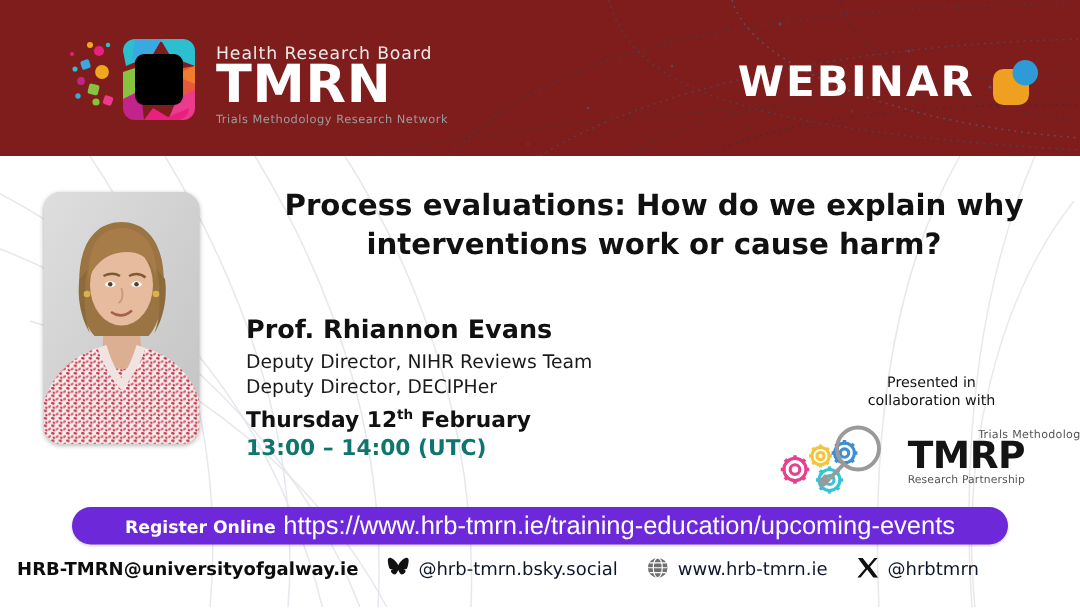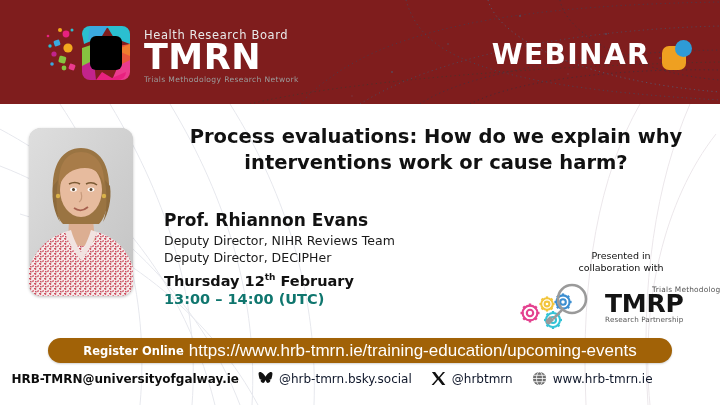--- a/index.html
+++ b/index.html
@@ -127,21 +127,21 @@
   }
   .tmrp-bot {
     font-size: 7.2px; color: #555555; letter-spacing: .1px;
     font-family: "DejaVu Sans", sans-serif; white-space: nowrap; margin-top: -1px;
   }
 
   
   .register-bar {
     position: absolute; left: 48px; top: 338px;
     width: 624px; height: 25px;
-    background: #a16207; border-radius: 13px;
+    background: #6d28d9; border-radius: 13px;
     display: flex; align-items: center; justify-content: center;
     box-shadow: 0 1px 2px rgba(0,0,0,.18);
   }
   .register-label {
     font-size: 11.5px; font-weight: 700; color: #ffffff;
     font-family: "DejaVu Sans", sans-serif;
   }
   .register-url {
     font-size: 17px; color: #ffffff; margin-left: 5px;
     font-family: Liberation Sans, sans-serif;
@@ -411,32 +411,32 @@
 
     <span class="foot-item">
       <svg class="foot-ico" viewBox="0 0 16 16">
         <path d="M8 6.2C6.9 4 4.6 1.6 2.9 1.1 1.2.6.6 1.6.6 2.9c0 1.3.7 5 1.2 5.6.5.6 1.6.7 2.6.5-1.7.3-2.1 1.4-1.1 2.5.9 1 2.5 2.1 3.7.1.4-.6.6-1.2 1-2 .4.8.6 1.4 1 2 1.2 2 2.8.9 3.7-.1 1-1.1.6-2.2-1.1-2.5 1 .2 2.1.1 2.6-.5.5-.6 1.2-4.3 1.2-5.6 0-1.3-.6-2.3-2.3-1.8-1.7.5-4 2.9-5.1 5.1z" fill="#111111"></path>
       </svg>
       <span class="foot-label">@hrb-tmrn.bsky.social</span>
     </span>
 
     <span class="foot-item">
       <svg class="foot-ico" viewBox="0 0 16 16">
-        <path d="M1 1h3.4l4 5.3L12.7 1H15l-5.4 6.2L15.3 15h-3.4L7.6 9.3 2.9 15H.6l5.7-6.6L1 1z" fill="#111111"></path>
-      </svg>
-      <span class="foot-label">@hrbtmrn</span>
-    </span>
-
-    <span class="foot-item">
-      <svg class="foot-ico" viewBox="0 0 16 16">
         <circle cx="8" cy="8" r="7" fill="#6f6f6f"></circle>
         <g stroke="#ffffff" stroke-width=".85" fill="none">
           <ellipse cx="8" cy="8" rx="3.2" ry="7"></ellipse>
           <line x1="1" y1="8" x2="15" y2="8"></line>
           <line x1="2.1" y1="4.6" x2="13.9" y2="4.6"></line>
           <line x1="2.1" y1="11.4" x2="13.9" y2="11.4"></line>
         </g>
       </svg>
       <span class="foot-label">www.hrb-tmrn.ie</span>
     </span>
+
+    <span class="foot-item">
+      <svg class="foot-ico" viewBox="0 0 16 16">
+        <path d="M1 1h3.4l4 5.3L12.7 1H15l-5.4 6.2L15.3 15h-3.4L7.6 9.3 2.9 15H.6l5.7-6.6L1 1z" fill="#111111"></path>
+      </svg>
+      <span class="foot-label">@hrbtmrn</span>
+    </span>
   </div>
 
 </div>
 
 </body></html>

